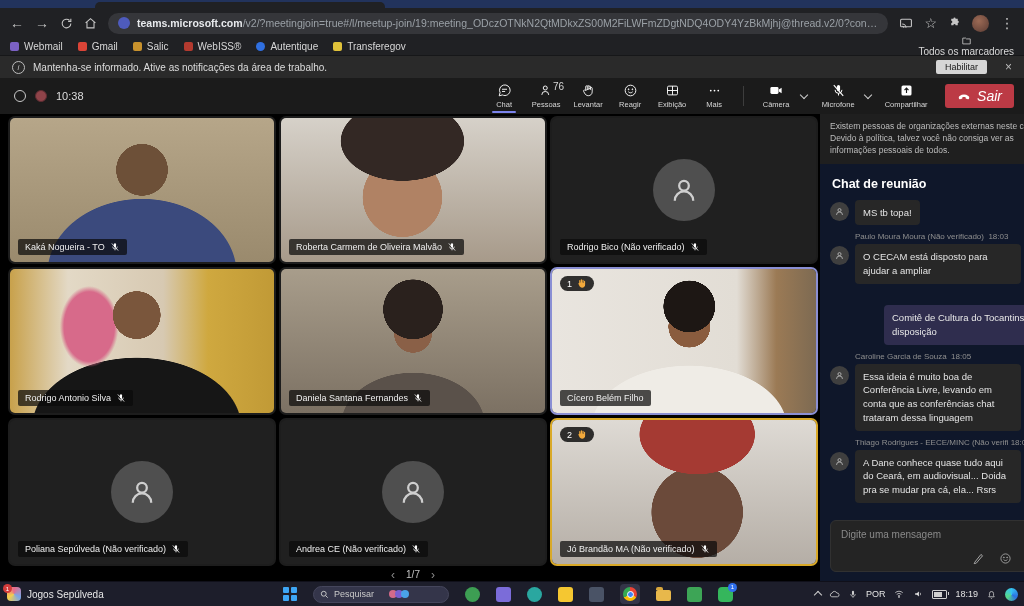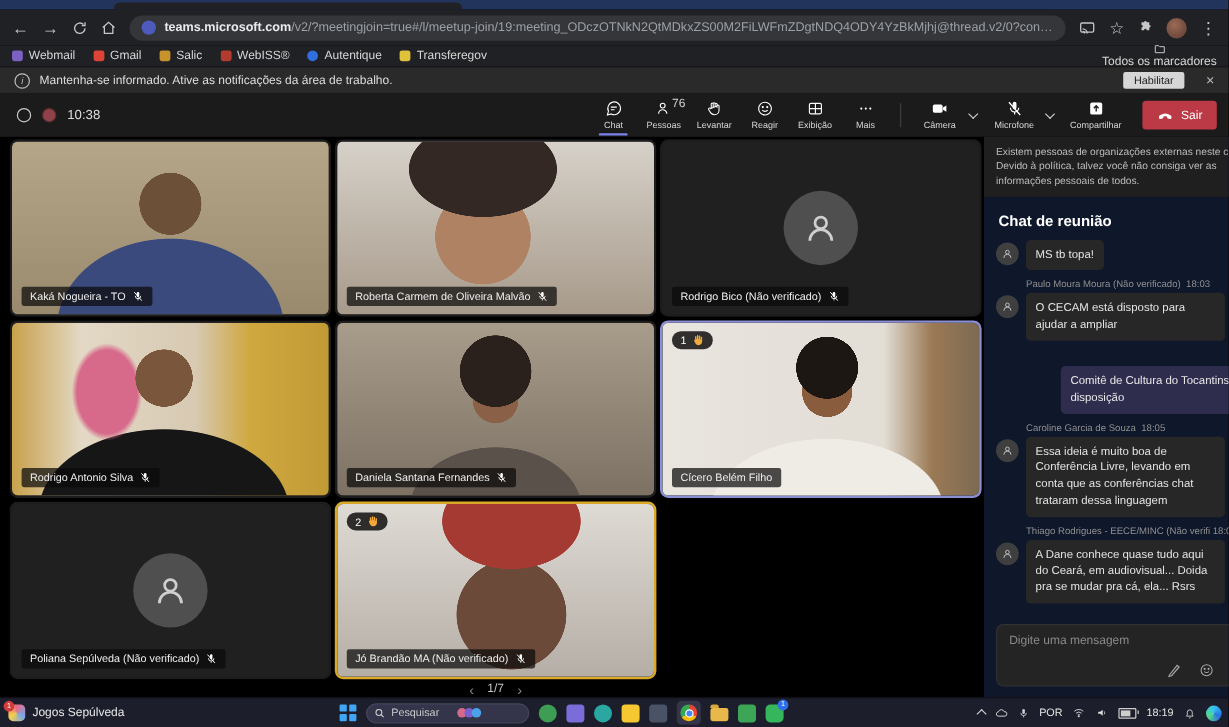--- a/index.html
+++ b/index.html
@@ -32,21 +32,21 @@
   .recdot{width:10px;height:10px;border-radius:50%;background:#8f4349;border:1.5px solid #5e2d32;}
   .mtime{font-size:11px;color:#ddd;}
   .mright{position:absolute;right:10px;top:0;height:36px;display:flex;align-items:center;gap:2px;}
   .mbtn{width:40px;display:flex;flex-direction:column;align-items:center;gap:2px;position:relative;padding:3px 0;}
   .mbtn .lbl{font-size:7.5px;color:#d6d6d6;white-space:nowrap;}
   .mbtn.active:after{content:"";position:absolute;bottom:-1px;left:8px;width:24px;height:2px;background:#7b83eb;border-radius:2px;}
   .pbadge{position:absolute;top:1px;right:2px;font-size:10px;color:#d6d6d6;}
   .mdivider{width:1px;height:20px;background:#3d3d3d;margin:0 7px;}
   .chev{width:5px;height:5px;border-right:1.3px solid #cfcfcf;border-bottom:1.3px solid #cfcfcf;transform:rotate(45deg);margin:0 4px 2px 0;}
   .leave{margin-left:8px;background:#bc3a45;border-radius:3px;height:24px;display:flex;align-items:center;gap:6px;padding:0 12px;}
-  .leave span{color:#fff;font-size:10px;}
+  .leave span{color:#fff;font-size:14px;font-style:italic;}
   
   .grid{position:absolute;left:8px;top:116px;width:810px;height:450px;display:grid;grid-template-columns:repeat(3,1fr);grid-template-rows:repeat(3,1fr);gap:3px;}
   .tile{position:relative;background:#1d1d1d;border-radius:7px;overflow:hidden;border:2px solid transparent;box-sizing:border-box;}
   .tile.b-blue{border-color:#8a8fd4;}
   .tile.b-yellow{border-color:#d9a927;}
   .vid{position:absolute;inset:0;}
   .v-kaka{background:radial-gradient(circle 26px at 50% 36%,#6d5038 99%,transparent),radial-gradient(ellipse 95px 75px at 50% 108%,#3b4a7d 99%,transparent),linear-gradient(180deg,#b6a689,#9a8a6d);}
   .v-roberta{background:radial-gradient(ellipse 62px 40px at 46% 16%,#332824 99%,transparent),radial-gradient(circle 40px at 46% 55%,#b08264 99%,transparent),linear-gradient(180deg,#d6d1c9,#a79a8a);}
   .v-silva{background:radial-gradient(circle 24px at 48% 32%,#7a563c 99%,transparent),radial-gradient(ellipse 42px 58px at 30% 40%,#d76a8a 60%,transparent 70%),radial-gradient(ellipse 105px 70px at 48% 110%,#161616 99%,transparent),linear-gradient(90deg,#c8a14b 0%,#e3d9c6 22%,#d7c9b2 58%,#cfa83f 75%,#c19a36 100%);}
   .v-daniela{background:radial-gradient(circle 30px at 50% 28%,#2a211d 99%,transparent),radial-gradient(circle 19px at 50% 45%,#8a6047 99%,transparent),radial-gradient(ellipse 72px 52px at 50% 108%,#5a514a 99%,transparent),linear-gradient(180deg,#a89d8b,#7c7163);}
@@ -75,21 +75,21 @@
   .seen{position:absolute;right:2px;bottom:2px;font-size:7px;color:#9aa0e8;}
   .composer{margin:6px 10px 10px;background:#242424;border:1px solid #313131;border-radius:6px;padding:8px 10px 6px;}
   .ph{color:#8a8a8a;font-size:10px;}
   .cicons{display:flex;justify-content:flex-end;gap:14px;margin-top:12px;}
   
   .taskbar{position:absolute;left:0;bottom:0;width:100%;height:24px;background:#1d1e2b;border-top:1px solid #10101a;}
   .widget{position:absolute;left:7px;top:0;height:24px;display:flex;align-items:center;gap:6px;}
   .wic{width:14px;height:14px;border-radius:4px;background:conic-gradient(#e86a8a,#7aa7e8,#f5c associate,#e86a8a);background:conic-gradient(#e86a8a,#7aa7e8,#f5d04a,#e86a8a);position:relative;}
   .wic i{position:absolute;left:-4px;top:-3px;width:9px;height:9px;border-radius:50%;background:#d23b3b;color:#fff;font-size:6px;font-style:normal;display:flex;align-items:center;justify-content:center;}
   .widget span{font-size:10px;color:#e8e8e8;}
-  .tcenter{position:absolute;left:283px;top:0;height:24px;display:flex;align-items:center;gap:8px;}
+  .tcenter{position:absolute;left:283px;top:0;height:24px;display:flex;align-items:center;gap:16px;}
   .winlogo{width:14px;height:14px;display:grid;grid-template-columns:6px 6px;grid-template-rows:6px 6px;gap:1.5px;}
   .winlogo b{background:#3ea6f5;border-radius:1px;}
   .tsearch{width:136px;height:17px;border-radius:9px;background:#34354a;border:1px solid #45465c;display:flex;align-items:center;gap:5px;padding:0 6px;box-sizing:border-box;}
   .tsearch span{font-size:9px;color:#c9c9c9;flex:1;}
   .scircles{display:flex;}
   .scircles i{width:8px;height:8px;border-radius:50%;margin-left:-2px;}
   .appic{width:15px;height:15px;border-radius:3px;}
   .chromebox{width:20px;height:20px;border-radius:4px;background:#343548;display:flex;align-items:center;justify-content:center;}
   .chromeic{width:14px;height:14px;border-radius:50%;background:conic-gradient(#ea4335 0 33%,#fbbc05 0 66%,#34a853 0 100%);position:relative;}
   .chromeic:after{content:"";position:absolute;left:3.5px;top:3.5px;width:7px;height:7px;border-radius:50%;background:#4285f4;border:1.5px solid #fff;box-sizing:border-box;}
@@ -369,20 +369,38 @@
       <div class="nameplate">
           <span>Poliana Sepúlveda (Não verificado)</span>
           <svg width="10" height="10" viewBox="0 0 24 24">
             <rect x="9.5" y="3" width="5" height="10" rx="2.5" fill="#fff"></rect>
             <path d="M6.5 11a5.5 5.5 0 0 0 11 0M12 16.5V20" fill="none" stroke="#fff" stroke-width="1.8"></path>
             <path d="M4.5 3.5L19.5 20.5" stroke="#fff" stroke-width="2"></path>
           </svg>
         </div>
     </div>
 
+    <div class="tile">
+      <div class="avwrap">
+        <div class="avcircle">
+            <svg width="34" height="34" viewBox="0 0 24 24" fill="none" stroke="#cfcfcf" stroke-width="1.6">
+              <circle cx="12" cy="9" r="3.4"></circle>
+              <path d="M5.5 19.5a6.5 6.5 0 0 1 13 0"></path>
+            </svg>
+          </div>
+      </div>
+      <div class="nameplate">
+          <span>Andrea CE (Não verificado)</span>
+          <svg width="10" height="10" viewBox="0 0 24 24">
+            <rect x="9.5" y="3" width="5" height="10" rx="2.5" fill="#fff"></rect>
+            <path d="M6.5 11a5.5 5.5 0 0 0 11 0M12 16.5V20" fill="none" stroke="#fff" stroke-width="1.8"></path>
+            <path d="M4.5 3.5L19.5 20.5" stroke="#fff" stroke-width="2"></path>
+          </svg>
+        </div>
+    </div>
 
     <div class="tile b-yellow">
       <div class="vid v-jo"></div>
       <div class="handbadge">
           <span>2</span>
           <svg width="11" height="11" viewBox="0 0 24 24">
             <path fill="#f2a93b" d="M7 11.5V5.8a1.3 1.3 0 0 1 2.6 0V10h.9V3.9a1.3 1.3 0 0 1 2.6 0V10h.9V4.9a1.3 1.3 0 0 1 2.6 0V11h.9V7.1a1.2 1.2 0 0 1 2.4 0v7.4c0 3.6-2.6 6.5-6.5 6.5-3.2 0-4.9-1.6-6.4-4.5L5.5 13c-.5-.9.2-2 1.2-2z"></path>
           </svg>
         </div>
       <div class="nameplate">

